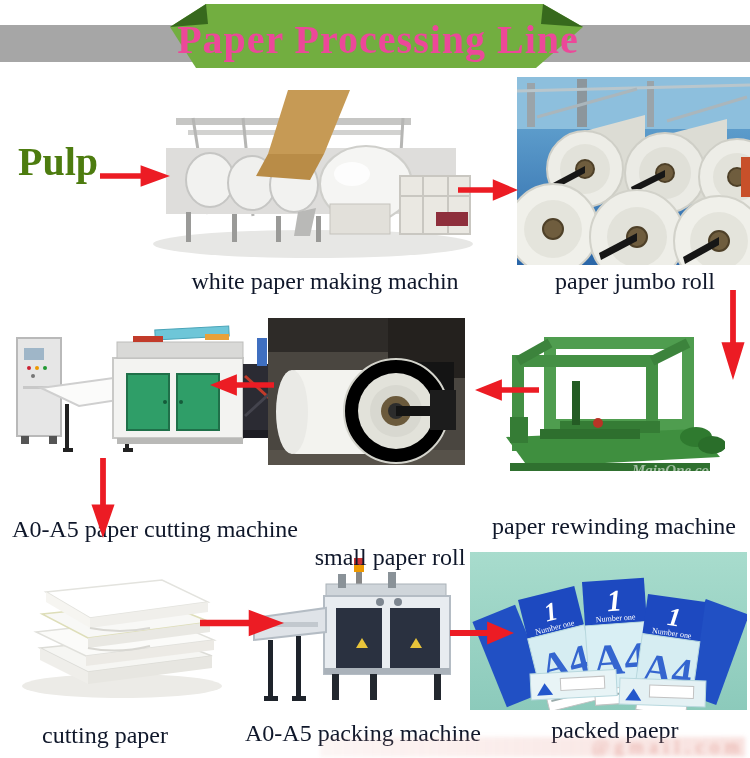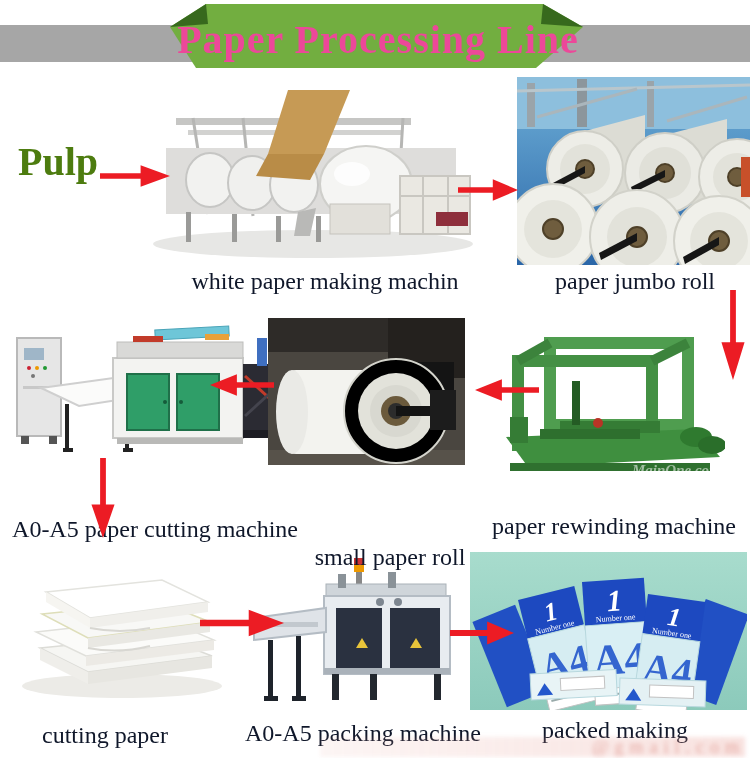--- a/index.html
+++ b/index.html
@@ -328,21 +328,21 @@
     </svg>
   </div>
 
   <div class="lbl" style="left:155px;top:268px;width:340px;">white paper making machin</div>
   <div class="lbl" style="left:520px;top:268px;width:230px;">paper jumbo roll</div>
   <div class="lbl" style="left:5px;top:516px;width:300px;">A0-A5 paper cutting machine</div>
   <div class="lbl" style="left:305px;top:516px;width:170px;margin-top:28px;">small paper roll</div>
   <div class="lbl" style="left:20px;top:722px;width:170px;">cutting paper</div>
   <div class="lbl" style="left:485px;top:513px;width:258px;">paper rewinding machine</div>
   <div class="lbl" style="left:245px;top:720px;width:225px;text-align:center;">A0-A5 packing machine</div>
-  <div class="lbl" style="left:510px;top:717px;width:210px;">packed making</div>
+  <div class="lbl" style="left:510px;top:717px;width:210px;">packed paepr</div>
 
   <div class="arrow" style="left:100px;top:164px;width:70px;height:24px;">
     <svg viewBox="0 0 100 36" preserveAspectRatio="none">
         <polygon points="0,14 58,14 58,2 100,18 58,34 58,22 0,22" fill="#ec1c24"></polygon>
       </svg>
   </div>
   <div class="arrow" style="left:458px;top:178px;width:60px;height:24px;">
     <svg viewBox="0 0 100 36" preserveAspectRatio="none">
         <polygon points="0,14 58,14 58,2 100,18 58,34 58,22 0,22" fill="#ec1c24"></polygon>
       </svg>

